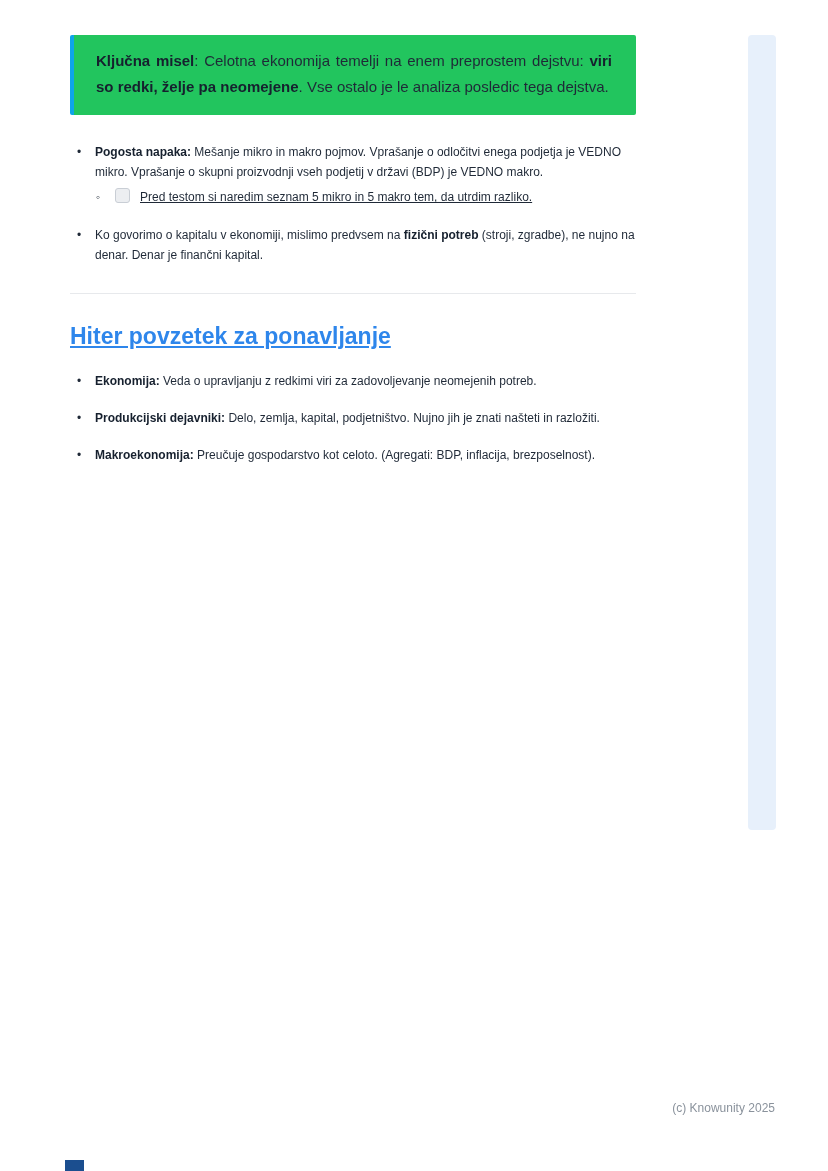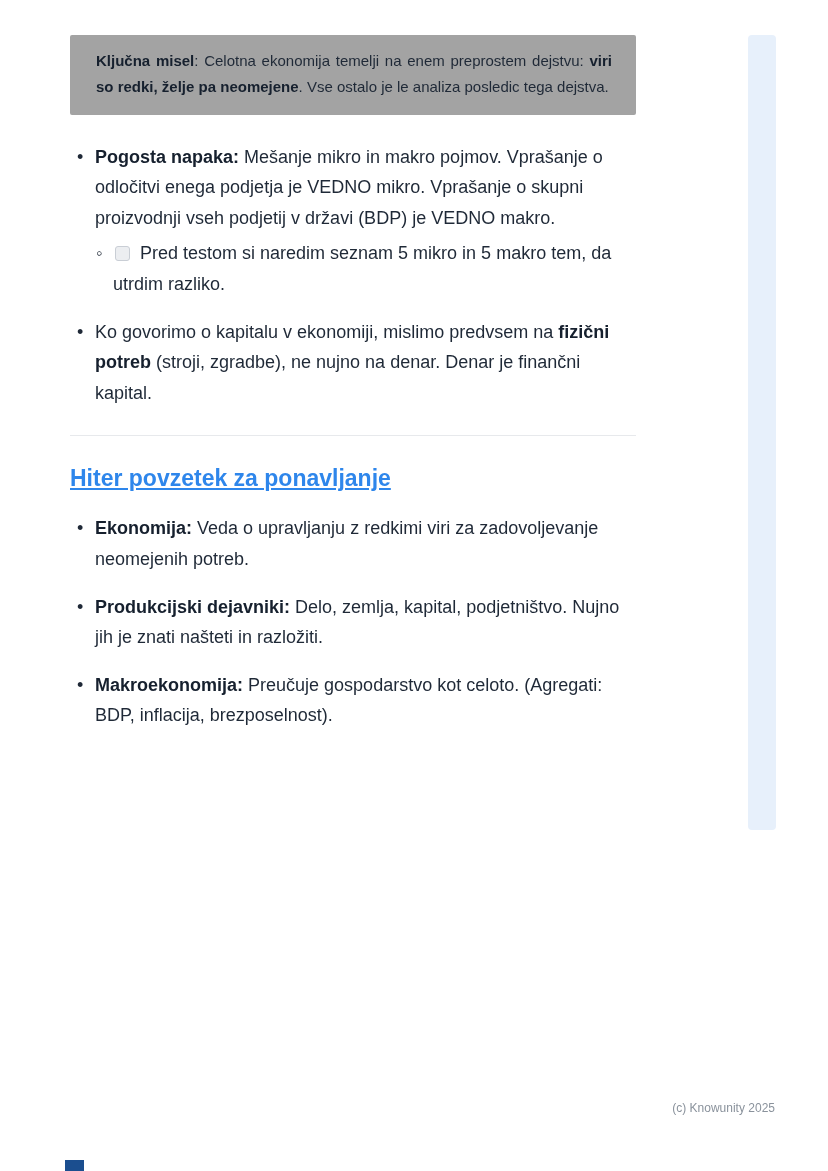--- a/index.html
+++ b/index.html
@@ -13,55 +13,56 @@
     color: #1f2937;
   }
   .content {
     position: absolute;
     left: 70px;
     top: 35px;
     width: 566px;
   }
   
   .callout {
-    background: #a3a3a3;
-    border-left: 4px solid #a3a3a3;
+    background: #22c55e;
+    border-left: 4px solid #0ea5e9;
     border-radius: 2px;
     padding: 13px 24px 15px 22px;
     font-size: 15px;
     line-height: 1.72;
     text-align: justify;
   }
   .callout p { margin: 0; }
   strong { font-weight: 700; color: #16202e; }
 
   
   ul.notes {
     list-style: none;
     margin: 27px 0 0 0;
     padding: 0;
-    font-size: 18px;
+    font-size: 12px;
     line-height: 1.7;
   }
   ul.notes > li {
     position: relative;
     padding-left: 25px;
     margin-bottom: 17px;
   }
   ul.notes > li::before {
     content: "\2022";
     position: absolute;
     left: 7px;
     top: 0;
     color: #1f2937;
   }
   ul.sub {
     list-style: none;
     margin: 5px 0 16px 0;
     padding: 0;
+    text-decoration: underline;
   }
   ul.sub > li {
     position: relative;
     padding-left: 18px;
   }
   ul.sub > li::before {
     content: "\25E6";
     position: absolute;
     left: 1px;
     top: 0;

